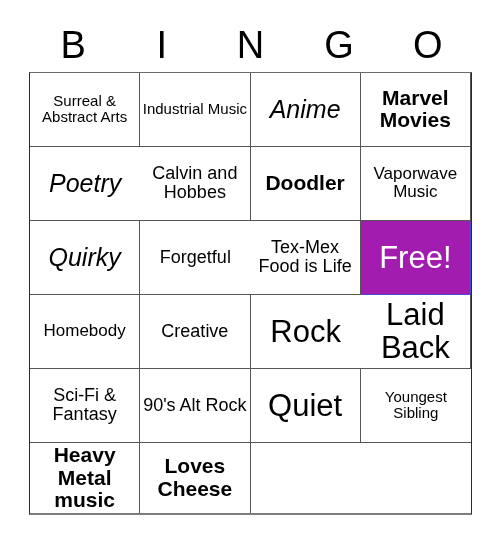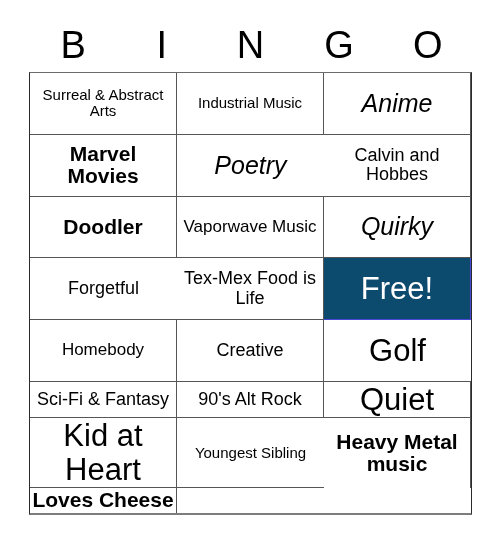--- a/index.html
+++ b/index.html
@@ -40,21 +40,21 @@
     color: #000;
     letter-spacing: 0;
   }
   #grid {
     position: absolute;
     left: 29px;
     top: 72px;
     width: 443px;
     height: 443px;
     display: grid;
-    grid-template-columns: repeat(3, 1fr);
+    grid-template-columns: repeat(4, 1fr);
     grid-template-rows: repeat(5, 1fr);
     border-top: 1px solid #6b6b6b;
     border-left: 1px solid #2a2a2a;
     border-right: 1px solid #2a2a2a;
     border-bottom: 2px solid #7d7d7d;
     box-sizing: border-box;
     background: #ffffff;
   }
   .cell {
     border-right: 1px solid #565656;
@@ -81,21 +81,21 @@
 
   
   .s-xs  .txt { font-size: 17px; }
   .s-sm  .txt { font-size: 15px; }
   .s-md  .txt { font-size: 18px; }
   .s-lg  .txt { font-size: 21px; font-weight: bold; }
   .s-xl  .txt { font-size: 25px; font-style: italic; }
   .s-xxl .txt { font-size: 31px; }
 
   .cell.free {
-    background: #0c4a6e;
+    background: #a21caf;
     color: #ffffff;
     border-right: 1px solid #4a47d4;
     border-bottom: 1px solid #4a47d4;
   }
   .cell.free .txt {
     color: #ffffff;
     font-size: 31px;
   }
 </style>
 </head>
@@ -152,35 +152,35 @@
         <span class="txt">Free!</span>
       </div>
     <div class="cell s-xs">
         <span class="txt">Homebody</span>
       </div>
     <div class="cell s-md">
         <span class="txt">Creative</span>
       </div>
 
     <div class="cell s-xxl">
-        <span class="txt">Golf</span>
+        <span class="txt">Rock</span>
+      </div>
+    <div class="cell s-xxl">
+        <span class="txt">Laid Back</span>
       </div>
     <div class="cell s-md">
         <span class="txt">Sci-Fi &amp; Fantasy</span>
       </div>
     <div class="cell s-md">
         <span class="txt">90's Alt Rock</span>
       </div>
     <div class="cell s-xxl">
         <span class="txt">Quiet</span>
       </div>
 
-    <div class="cell s-xxl">
-        <span class="txt">Kid at Heart</span>
-      </div>
     <div class="cell s-sm">
         <span class="txt">Youngest Sibling</span>
       </div>
     <div class="cell s-lg">
         <span class="txt">Heavy Metal music</span>
       </div>
     <div class="cell s-lg">
         <span class="txt">Loves Cheese</span>
       </div>
   </div>

